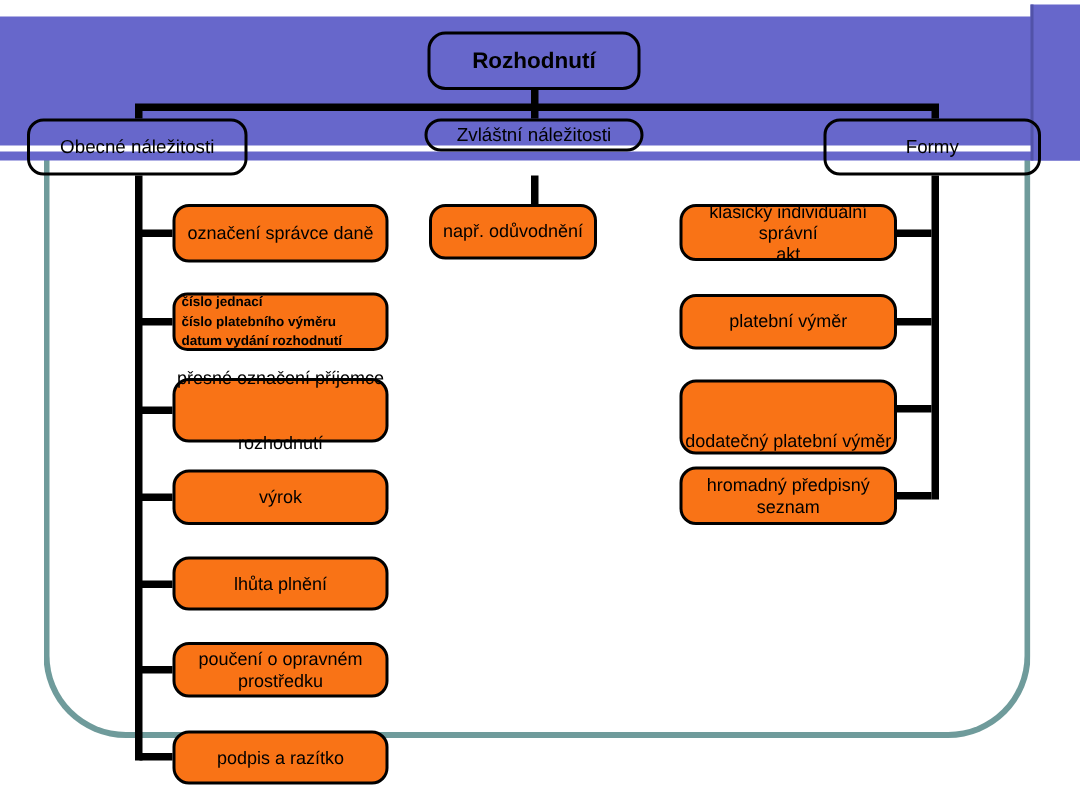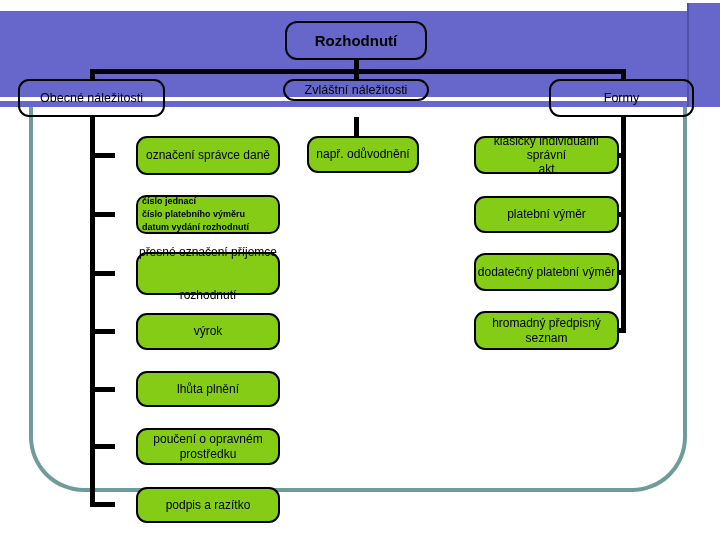--- a/index.html
+++ b/index.html
@@ -31,39 +31,39 @@
   #stub-l0{top:153px;} #stub-l1{top:212px;} #stub-l2{top:271px;} #stub-l3{top:329px;}
   #stub-l4{top:387px;} #stub-l5{top:444px;} #stub-l6{top:502px;}
   .stub-r{left:598px;width:23px;height:5px;}
   #stub-r0{top:153px;} #stub-r1{top:212px;} #stub-r2{top:270px;} #stub-r3{top:328px;}
   
   .node{
     position:absolute;box-sizing:border-box;border:2px solid #000;border-radius:11px;
     display:flex;flex-direction:column;align-items:center;justify-content:center;
     text-align:center;font-size:12px;line-height:1.18;z-index:5;
   }
-  .filled{background:#84cc16;margin-left:21px;}
+  .filled{background:#f97316;}
   .clear{background:transparent;}
   .ln{display:block;}
   #n-root{left:285px;top:21px;width:142px;height:39px;font-size:15px;font-weight:bold;border-radius:12px;}
   #n-obecne{left:18px;top:79px;width:147px;height:38px;font-size:12.5px;}
   #n-zvlastni{left:283px;top:79px;width:146px;height:22px;font-size:12.5px;}
   #n-formy{left:549px;top:79px;width:145px;height:38px;font-size:12.5px;}
   #n-l0{left:115px;top:136px;width:144px;height:39px;}
   #n-l1{left:115px;top:195px;width:144px;height:39px;align-items:flex-start;text-align:left;
         font-size:9px;font-weight:bold;line-height:13px;padding-left:4px;border-radius:10px;}
   #n-l2{left:115px;top:252px;width:144px;height:43px;gap:28px;}
   #n-l3{left:115px;top:313px;width:144px;height:37px;}
   #n-l4{left:115px;top:371px;width:144px;height:36px;}
   #n-l5{left:115px;top:428px;width:144px;height:37px;}
   #n-l6{left:115px;top:487px;width:144px;height:36px;}
   #n-m0{left:286px;top:136px;width:112px;height:37px;}
   #n-r0{left:453px;top:136px;width:145px;height:38px;}
   #n-r1{left:453px;top:196px;width:145px;height:37px;}
-  #n-r2{left:453px;top:253px;width:145px;height:38px;}
+  #n-r2{left:453px;top:253px;width:145px;height:50px;justify-content:flex-end;}
   #n-r3{left:453px;top:311px;width:145px;height:39px;}
 </style>
 </head>
 <body>
 
 <div id="slide">
 
   <div id="teal-frame"></div>
   <div id="banner"></div>
   <div id="banner-corner"></div>

